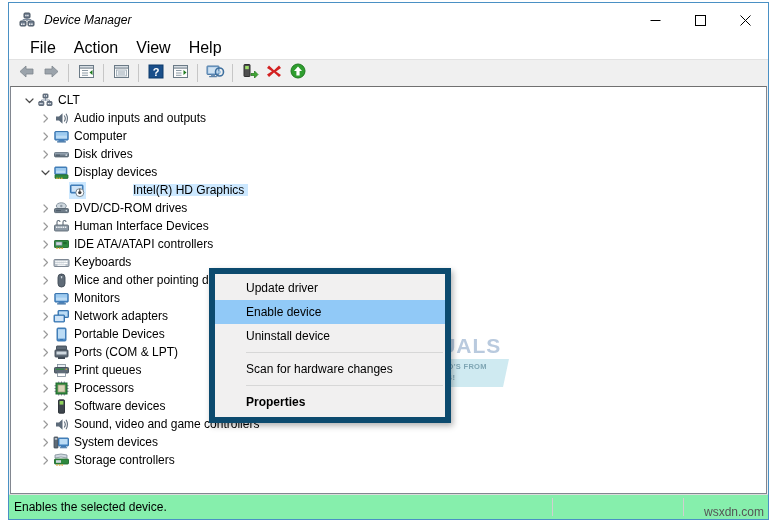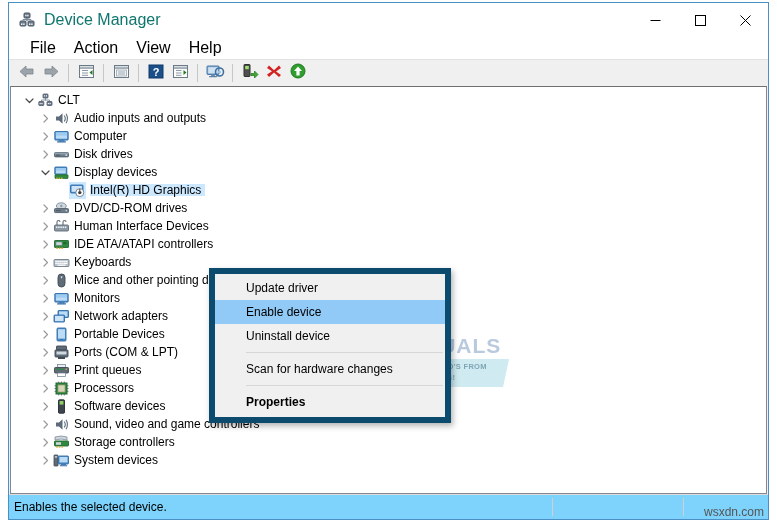--- a/index.html
+++ b/index.html
@@ -16,21 +16,21 @@
     box-sizing:border-box;
     display:flex;flex-direction:column;
   }
   
   .titlebar{
     height:34px;background:#ffffff;
     display:flex;align-items:center;
     flex:0 0 auto;position:relative;
   }
   .title-icon{width:18px;height:18px;margin-left:9px;margin-right:8px;flex:0 0 auto;position:relative;}
-  .title-text{font-size:16px;color:#0f766e;line-height:1;}
+  .title-text{font-size:12px;color:#000000;line-height:1;font-style:italic;}
   .win-controls{position:absolute;right:0;top:0;height:34px;display:flex;}
   .win-btn{
     width:45px;height:34px;display:flex;align-items:center;justify-content:center;
     font-size:13px;color:#000;background:#fff;border:none;cursor:default;
   }
   .win-btn svg{display:block;}
   
   .menubar{
     height:22px;background:#ffffff;display:flex;align-items:center;
     padding-left:12px;flex:0 0 auto;
@@ -59,21 +59,21 @@
   .row{
     height:18px;display:flex;align-items:center;
     white-space:nowrap;cursor:default;position:relative;
   }
   .row .chev{
     width:16px;height:18px;flex:0 0 auto;
     display:flex;align-items:center;justify-content:center;
   }
   .row .ico{width:17px;height:17px;flex:0 0 auto;margin-right:4px;position:relative;}
   .row .lbl{line-height:1;padding-right:4px;text-align:center;}
-  .row.selected .lbl{background:#cce8ff;}
+  .row.selected .lbl{background:#cce8ff;margin-left:43px;}
   .row.selected .ico{background:#cce8ff;}
   .depth0{padding-left:10px;}
   .depth1{padding-left:26px;}
   .depth2{padding-left:58px;}
   
   .ctxmenu{
     position:absolute;left:198px;top:181px;width:230px;
     background:#f1f0f0;
     border:6px solid #0c4a6e;
     box-shadow:2px 3px 6px rgba(0,0,0,0.30);
@@ -102,21 +102,21 @@
     background:#bfe3ec;opacity:.75;
     transform:skewX(-12deg);
   }
   .wm-sub{
     position:absolute;left:99px;top:38px;width:112px;
     font-size:7.5px;font-weight:bold;color:#7fa6b4;line-height:11px;
     letter-spacing:.3px;
   }
   
   .statusbar{
-    height:24px;background:#7dd3fc;flex:0 0 auto;
+    height:24px;background:#86efac;flex:0 0 auto;
     display:flex;align-items:center;position:relative;
     border-top:1px solid #dcdcdc;
   }
   .status-cell{font-size:12px;color:#000;padding-left:5px;line-height:1;}
   .status-div{position:absolute;top:3px;width:1px;height:18px;background:#d0d0d0;}
   .status-right{
     position:absolute;right:4px;bottom:1px;
     font-size:12px;color:#555;line-height:1;
   }
 </style>
@@ -626,48 +626,48 @@
       </div>
 
       <div class="row depth1">
         <span class="chev">
           <svg width="9" height="9" viewBox="0 0 9 9">
               <path d="M3 1 L6.5 4.5 L3 8" fill="none" stroke="#9a9a9a" stroke-width="1.2" stroke-linecap="round" stroke-linejoin="round"></path>
             </svg>
         </span>
         <span class="ico">
           <svg width="17" height="17" viewBox="0 0 17 17">
+            <rect x="1" y="3" width="4" height="11" rx="0.6" fill="#5f6b77" stroke="#404a55" stroke-width="0.8"></rect>
+            <rect x="1.8" y="4.2" width="2.4" height="1.4" fill="#cfd8df"></rect>
+            <rect x="5.5" y="4" width="10" height="8" rx="0.7" fill="#4f8cc9" stroke="#2f6da8" stroke-width="0.9"></rect>
+            <rect x="6.5" y="5" width="8" height="5.4" fill="#bcdcf5"></rect>
+            <rect x="8" y="12" width="5" height="1.2" fill="#417bb5"></rect>
+            <rect x="6.8" y="13.2" width="7.4" height="1.1" rx="0.4" fill="#356a9e"></rect>
+          </svg>
+        </span>
+        <span class="lbl">System devices</span>
+      </div>
+
+      <div class="row depth1">
+        <span class="chev">
+          <svg width="9" height="9" viewBox="0 0 9 9">
+              <path d="M3 1 L6.5 4.5 L3 8" fill="none" stroke="#9a9a9a" stroke-width="1.2" stroke-linecap="round" stroke-linejoin="round"></path>
+            </svg>
+        </span>
+        <span class="ico">
+          <svg width="17" height="17" viewBox="0 0 17 17">
             <path d="M2 3 Q8 1 14 3 L14 6 Q8 4 2 6 Z" fill="#cfd8df" stroke="#7d8b97" stroke-width="0.8"></path>
             <rect x="1.5" y="7" width="14" height="5" rx="0.7" fill="#2f8a3f" stroke="#1f6a2d" stroke-width="0.9"></rect>
             <rect x="3" y="8.2" width="5" height="2.6" fill="#cfd8df"></rect>
             <rect x="3.2" y="12.3" width="1.6" height="1.4" fill="#d8b043"></rect>
             <rect x="5.8" y="12.3" width="1.6" height="1.4" fill="#d8b043"></rect>
             <rect x="8.4" y="12.3" width="1.6" height="1.4" fill="#d8b043"></rect>
           </svg>
         </span>
         <span class="lbl">Storage controllers</span>
-      </div>
-
-      <div class="row depth1">
-        <span class="chev">
-          <svg width="9" height="9" viewBox="0 0 9 9">
-              <path d="M3 1 L6.5 4.5 L3 8" fill="none" stroke="#9a9a9a" stroke-width="1.2" stroke-linecap="round" stroke-linejoin="round"></path>
-            </svg>
-        </span>
-        <span class="ico">
-          <svg width="17" height="17" viewBox="0 0 17 17">
-            <rect x="1" y="3" width="4" height="11" rx="0.6" fill="#5f6b77" stroke="#404a55" stroke-width="0.8"></rect>
-            <rect x="1.8" y="4.2" width="2.4" height="1.4" fill="#cfd8df"></rect>
-            <rect x="5.5" y="4" width="10" height="8" rx="0.7" fill="#4f8cc9" stroke="#2f6da8" stroke-width="0.9"></rect>
-            <rect x="6.5" y="5" width="8" height="5.4" fill="#bcdcf5"></rect>
-            <rect x="8" y="12" width="5" height="1.2" fill="#417bb5"></rect>
-            <rect x="6.8" y="13.2" width="7.4" height="1.1" rx="0.4" fill="#356a9e"></rect>
-          </svg>
-        </span>
-        <span class="lbl">System devices</span>
       </div>
 
 
     </div>
 
     <div class="watermark">
       <svg width="210" height="86" viewBox="0 0 210 86">
         <ellipse cx="62" cy="74" rx="56" ry="10" fill="#dfe7ec" opacity="0.55"></ellipse>
         <path d="M18 78 L24 50 L96 50 L104 78 Z" fill="#d8c3a8" opacity="0.85"></path>
         <rect x="40" y="44" width="46" height="22" rx="2" fill="#9fb8c4" opacity="0.9"></rect>

